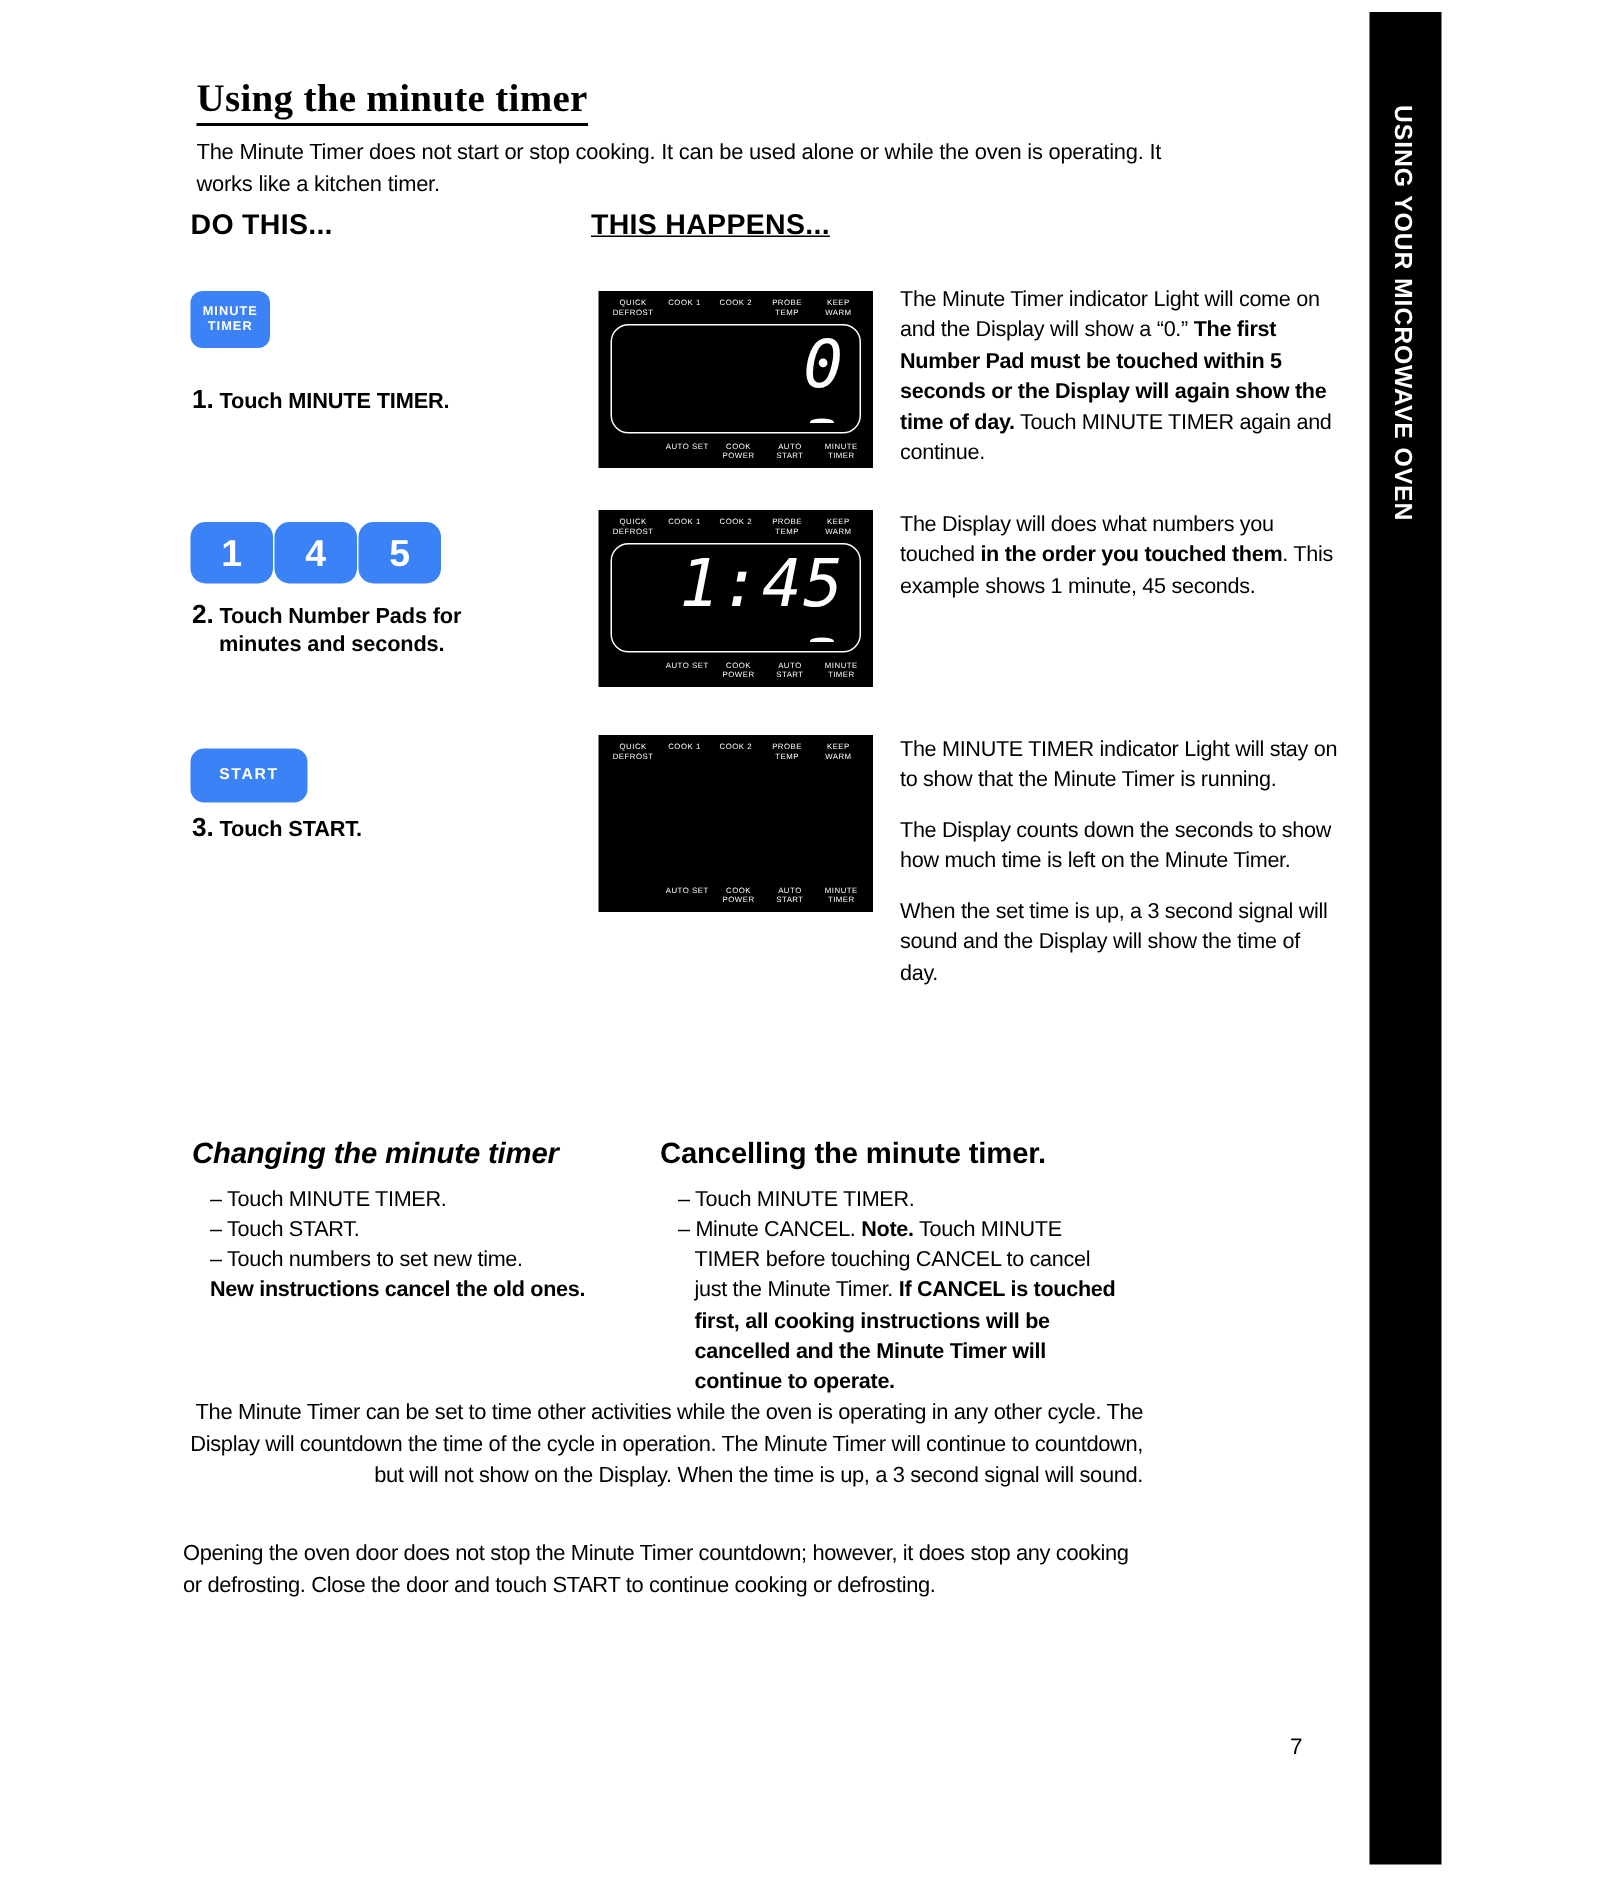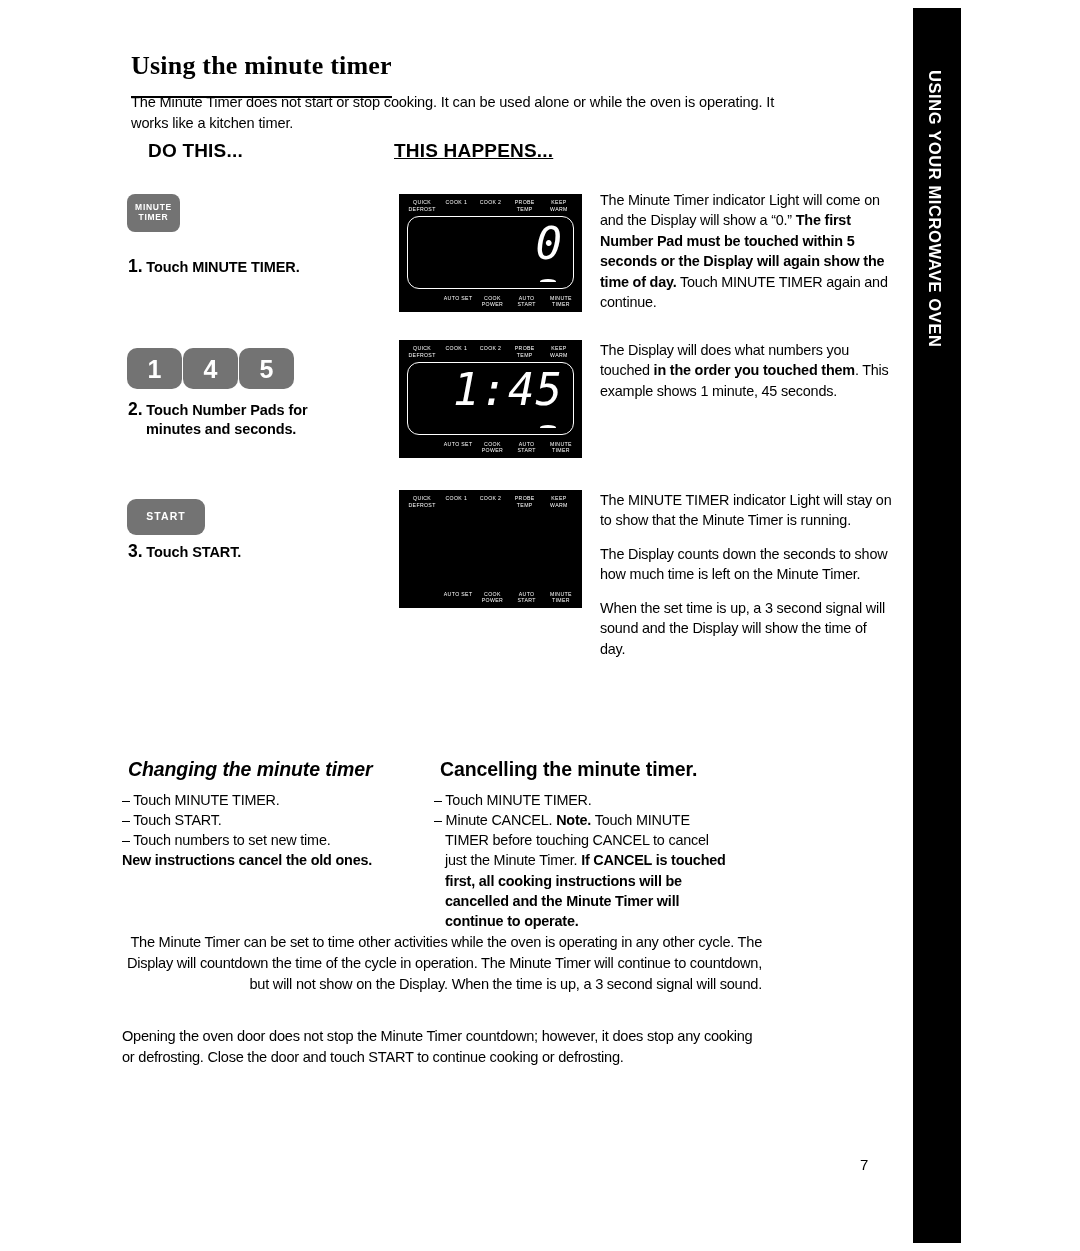--- a/index.html
+++ b/index.html
@@ -51,47 +51,47 @@
   
   .h1-title {
     position: absolute;
     left: 131px;
     top: 52px;
     font-family: "Liberation Serif", serif;
     font-weight: bold;
     font-size: 26px;
     letter-spacing: 0.2px;
     border-bottom: 2.5px solid #000;
-    padding-bottom: 17px;
+    padding-bottom: 3px;
     line-height: 1.05;
   }
 
   .intro {
     position: absolute;
     left: 131px;
     top: 92px;
     width: 646px;
     font-size: 14.6px;
     line-height: 1.44;
     letter-spacing: -0.15px;
   }
 
   .col-head {
     position: absolute;
     font-weight: bold;
     font-size: 19px;
     letter-spacing: 0.2px;
   }
-  .col-head.do    { left: 148px; top: 140px; }
+  .col-head.do    { left: 127px; top: 140px; }
   .col-head.happ  { left: 394px; top: 140px; text-decoration: underline; }
 
   
   .keycap {
     position: absolute;
-    background: #737373;
+    background: #3b82f6;
     color: #ffffff;
     border-radius: 9px;
     display: flex;
     align-items: center;
     justify-content: center;
     text-align: center;
     font-weight: bold;
     line-height: 1.12;
   }
   .keycap.minute-timer {
@@ -222,20 +222,21 @@
     letter-spacing: -0.1px;
   }
   .sec-head.changing  { left: 128px; top: 758px; font-style: italic; }
   .sec-head.cancelling{ left: 440px; top: 758px; }
 
   .sec-body {
     position: absolute;
     font-size: 14.4px;
     line-height: 1.4;
     letter-spacing: -0.2px;
+    margin-left: 18px;
   }
   .sec-body.changing   { left: 122px; top: 790px; width: 300px; }
   .sec-body.cancelling { left: 434px; top: 790px; width: 300px; }
   .sec-body .bullet { display: block; text-indent: -11px; padding-left: 11px; }
   .sec-body .hang { display: block; text-indent: -11px; padding-left: 11px; }
 
   
   .foot-para {
     position: absolute;
     left: 122px;

